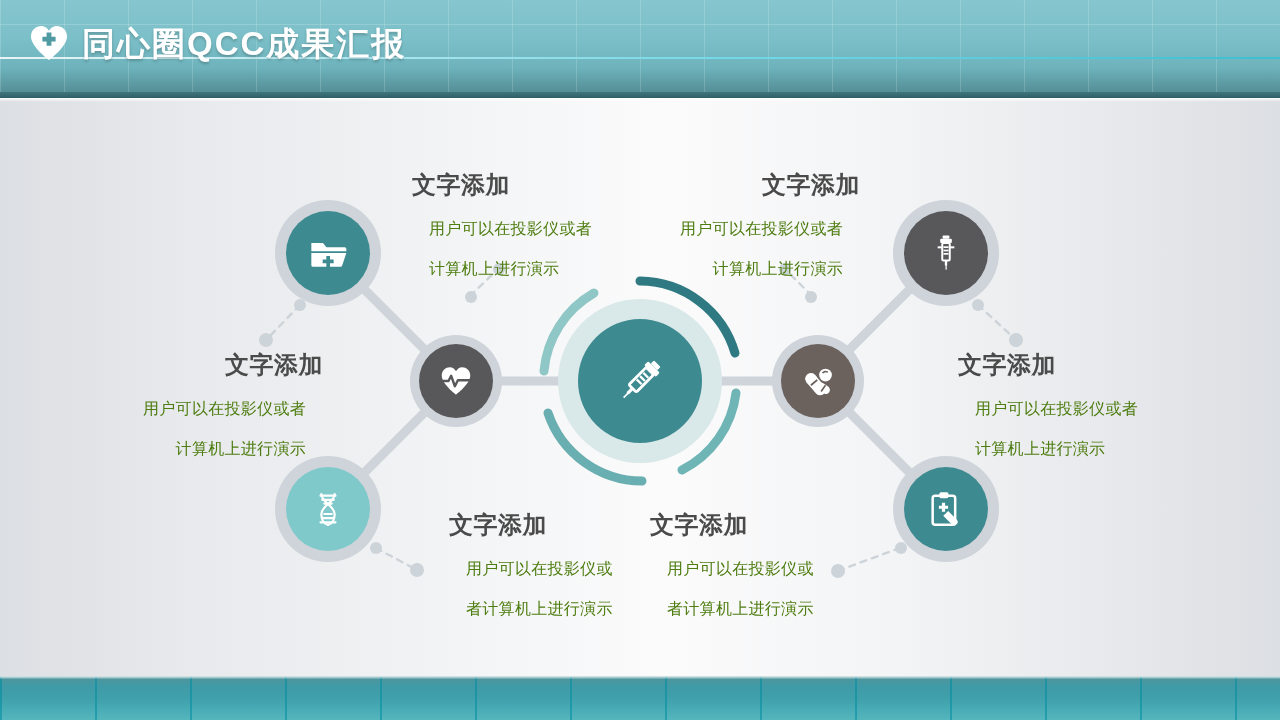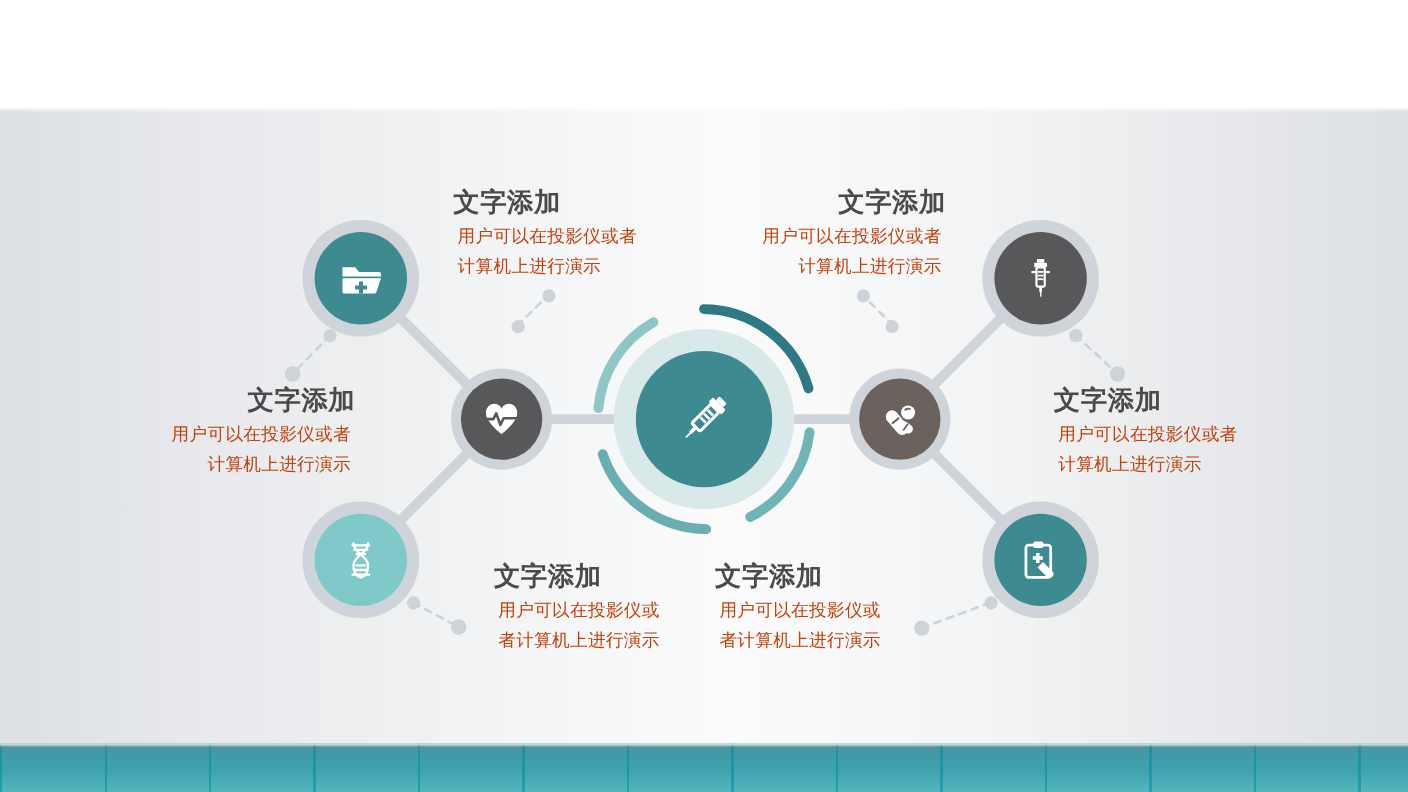--- a/index.html
+++ b/index.html
@@ -83,30 +83,46 @@
   }
   .node svg{display:block;}
 
   
   .tblock{position:absolute;}
   .tblock .t-title{
     font-size:24px;font-weight:bold;color:#4a4a4a;line-height:1.25;margin:0 0 4px 0;
     letter-spacing:.5px;
   }
   .tblock .t-body{
-    font-size:16px;color:#c2410c;line-height:1.45;margin:4px;letter-spacing:.3px;
+    font-size:16px;color:#4d7c0f;line-height:1.45;margin:17px;letter-spacing:.3px;
   }
   .ta-left{text-align:left;}
   .ta-right{text-align:right;}
 </style>
 </head>
 <body>
 
 <div class="slide">
 
+  <div class="header">
+    <div class="vgrid"></div>
+    <div class="hline2"></div>
+    <div class="hline"></div>
+
+    <div class="title-wrap">
+      <span class="heart-badge">
+        <svg width="38" height="36" viewBox="0 0 38 36">
+          <path d="M19 35 C 19 35, 1 22, 1 11.5 C 1 4.5, 6.5 1, 11 1 C 15 1, 17.8 3.5, 19 6 C 20.2 3.5, 23 1, 27 1 C 31.5 1, 37 4.5, 37 11.5 C 37 22, 19 35, 19 35 Z" fill="#ffffff"></path>
+          <path d="M16.6 7.6 h4.8 v4.2 h4.2 v4.8 h-4.2 v4.2 h-4.8 v-4.2 h-4.2 v-4.8 h4.2 z" fill="#4f9aa3"></path>
+        </svg>
+      </span>
+      <span class="page-title">同心圈QCC成果汇报</span>
+    </div>
+    <div class="header-bottom"></div>
+  </div>
 
   <div class="panel">
     <div class="panel-top-shine"></div>
   </div>
 
   <div class="diagram">
 
     <svg class="svg-layer" viewBox="0 0 1280 578">
       <g stroke="#ced4da" stroke-width="9" fill="none" stroke-linecap="round">
 

